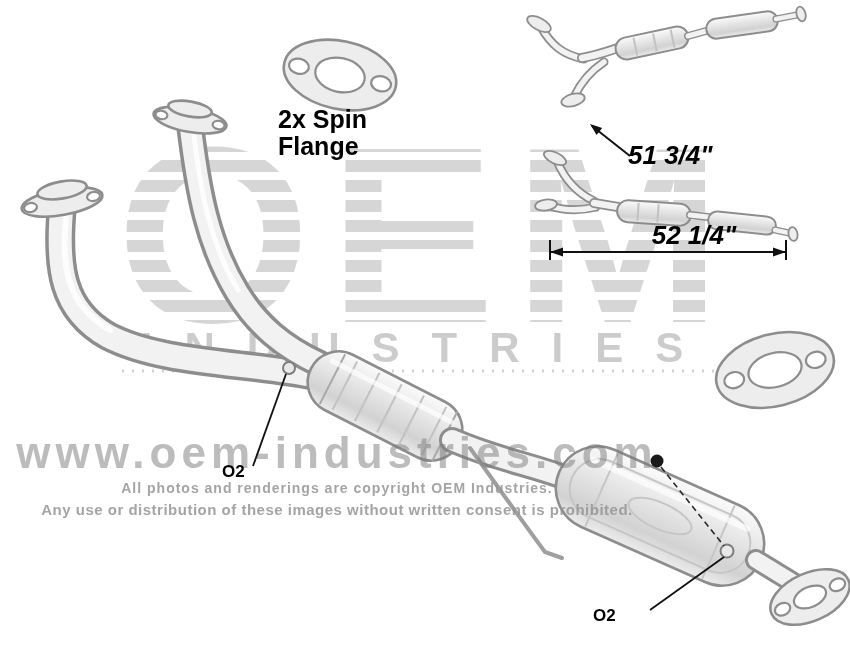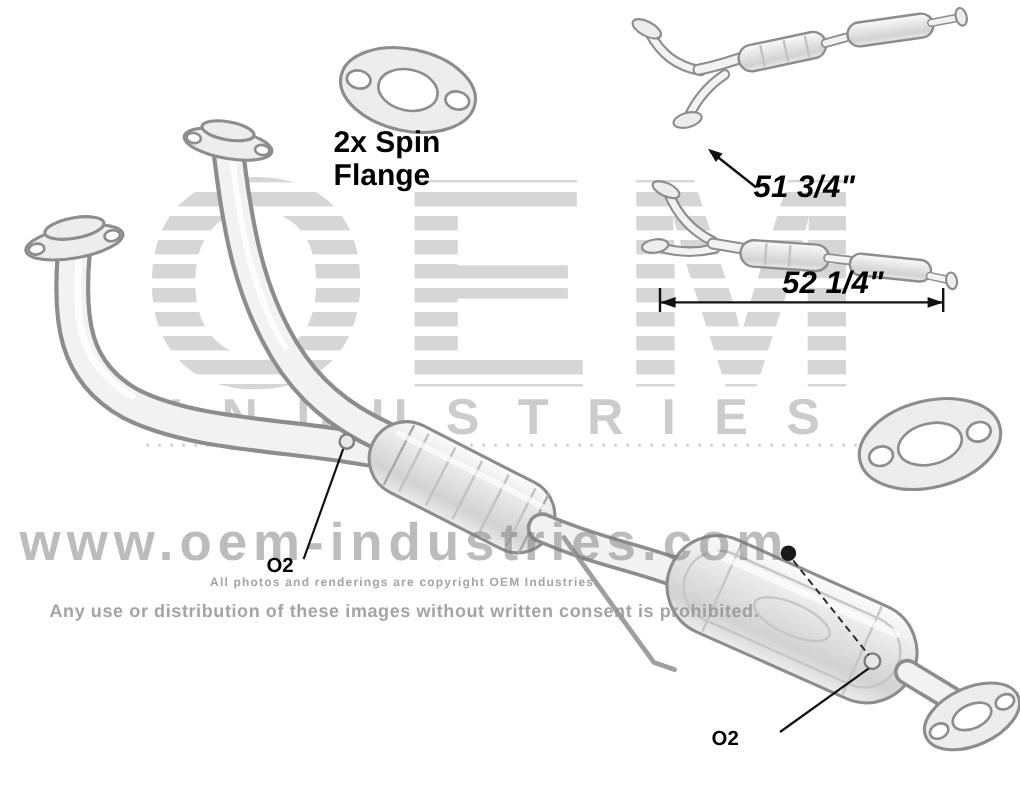--- a/index.html
+++ b/index.html
@@ -26,21 +26,21 @@
   
   .lbl{position:absolute;color:#000;font-weight:bold;white-space:pre-line}
   .lbl-flange{font-size:25px;line-height:1.08;}
   .lbl-dim{font-size:26px;font-style:italic;white-space:nowrap}
   .lbl-o2{font-size:17px}
   .lbl-part{font-size:34px;letter-spacing:2px}
 
   
   .wm{position:absolute;left:0;width:674px;text-align:center;font-weight:bold;pointer-events:none}
   .wm-url{top:428px;font-size:44px;letter-spacing:5px;color:rgba(122,122,122,0.5)}
-  .wm-copy1{top:480px;font-size:10px;letter-spacing:1px;color:rgba(148,148,148,0.85)}
+  .wm-copy1{top:480px;font-size:14px;letter-spacing:1px;color:rgba(148,148,148,0.85)}
   .wm-copy2{top:501px;font-size:15px;letter-spacing:0.5px;color:rgba(148,148,148,0.85)}
 </style>
 </head>
 <body>
 
 <div class="canvas">
 
   <svg class="layer" viewBox="0 0 850 657">
     <defs>
       <linearGradient id="canFill" x1="0" y1="0" x2="0" y2="1">

